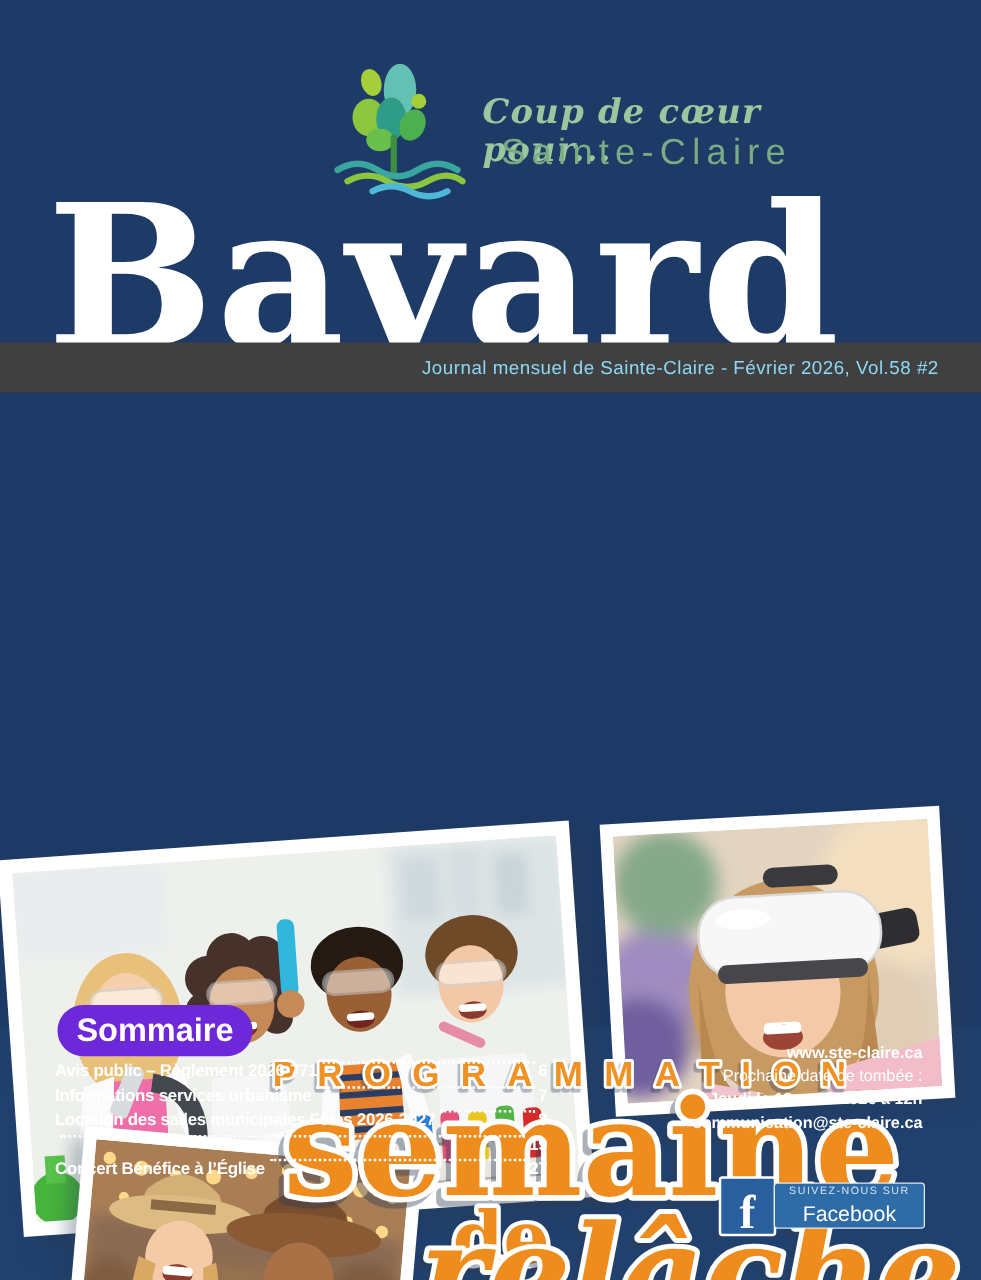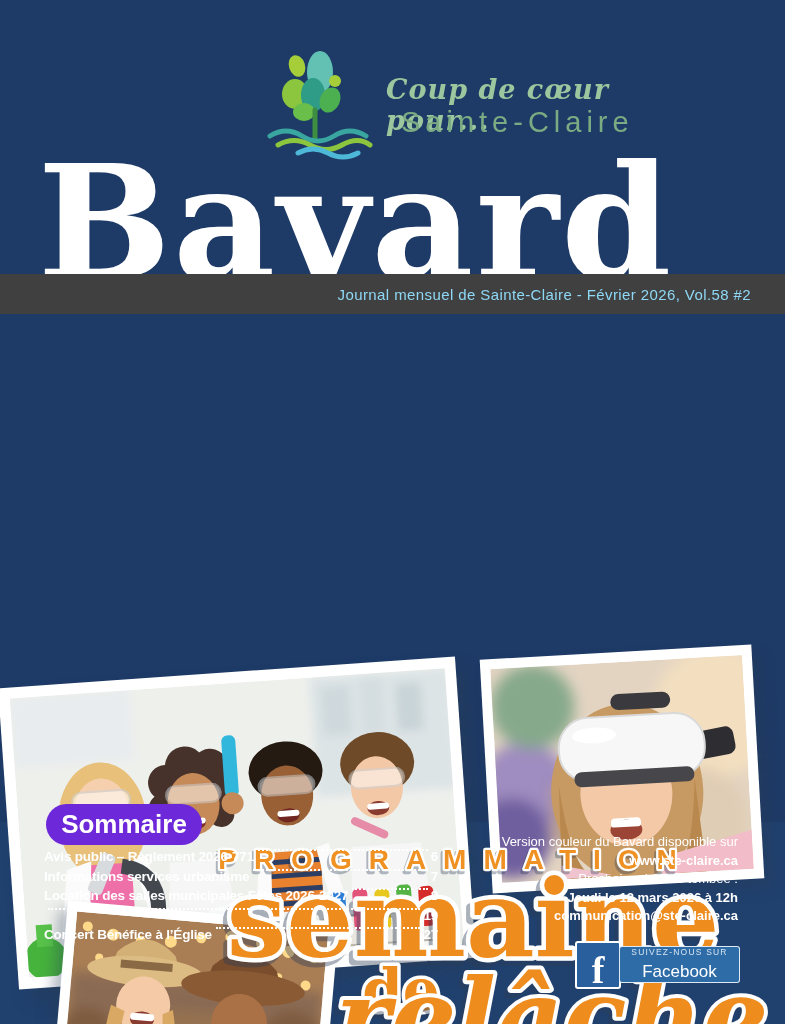--- a/index.html
+++ b/index.html
@@ -325,21 +325,20 @@
       <span class="toc-page">19</span>
     </div>
     <div class="toc-row">
       <span class="toc-label">Concert Bénéfice à l’Église</span>
       <span class="toc-leader"></span>
       <span class="toc-page">27</span>
     </div>
   </div>
 
   <div class="info">
-    <div>Version couleur du Bavard disponible sur</div>
     <div class="b">www.ste-claire.ca</div>
     <div>Prochaine date de tombée :</div>
     <div class="b">Jeudi le 12 mars 2026 à 12h</div>
     <div class="b">communication@ste-claire.ca</div>
   </div>
 
   <div class="fb">
     <div class="fb-tile">
       <span>f</span>
     </div>

